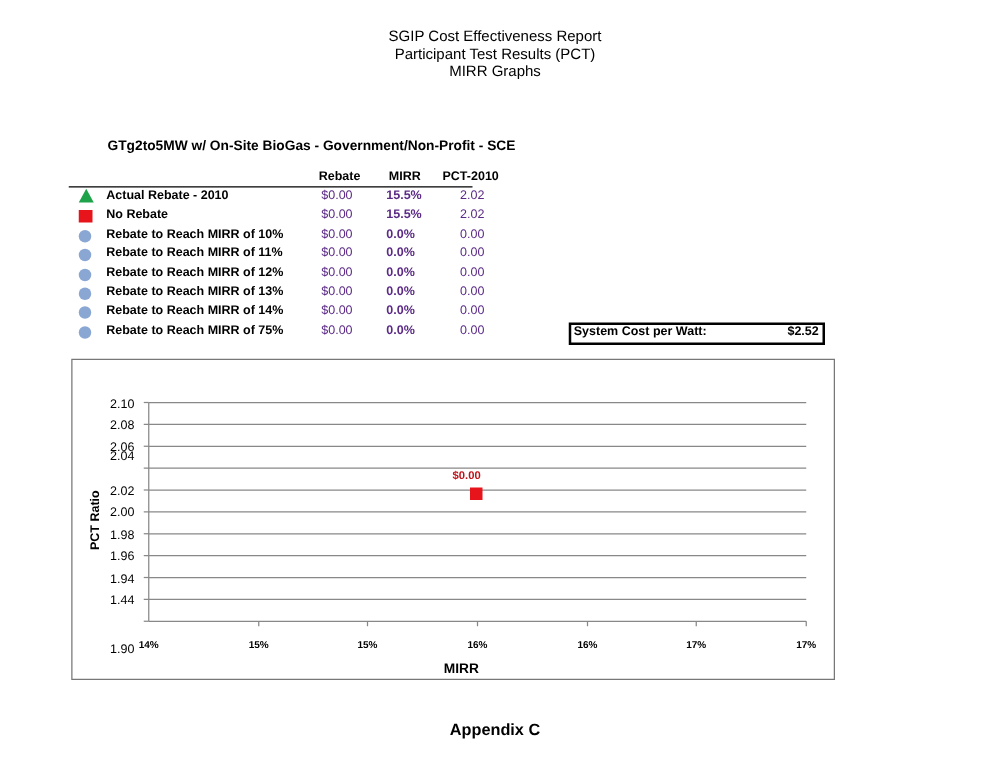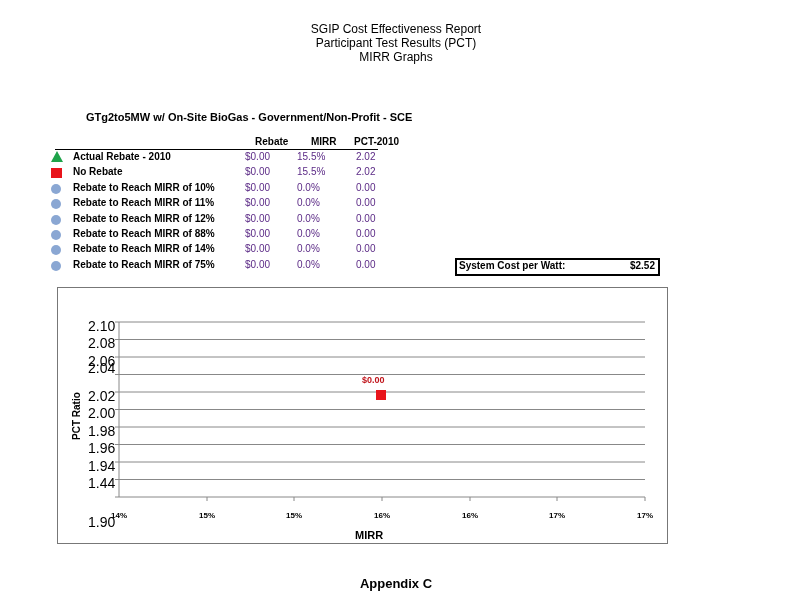--- a/index.html
+++ b/index.html
@@ -2,35 +2,35 @@
 <html><head>
 <meta charset="utf-8">
 <style>
   html, body { margin:0; padding:0; background:#ffffff; }
   body { width:792px; height:612px; position:relative; overflow:hidden;
          font-family:"Liberation Sans", sans-serif; color:#000; }
   .hdr { position:absolute; left:0; width:792px; text-align:center; font-size:12px; line-height:14px; }
   .subtitle { position:absolute; left:86px; top:111px; font-size:11px; font-weight:bold; }
   .tbl-head { position:absolute; top:136px; font-size:10px; font-weight:bold; }
   .tbl-rule { position:absolute; left:55px; top:149px; width:323px; height:1px; background:#000; }
-  .row { position:absolute; left:43px; width:340px; height:15px; font-size:10px; }
+  .row { position:absolute; left:55px; width:340px; height:15px; font-size:10px; }
   .row .lbl { position:absolute; left:30px; top:0; font-weight:bold; }
   .row .val { position:absolute; top:0; color:#5b2a86; }
-  .row .v1 { left:202px; } .row .v2 { left:254px; } .row .v3 { left:313px; }
+  .row .v1 { left:202px; } .row .v2 { left:254px;font-weight:bold; } .row .v3 { left:313px; }
   .mk { position:absolute; left:8px; top:2px; }
   .tri { width:0; height:0; border-left:6px solid transparent; border-right:6px solid transparent; border-bottom:11px solid #1ea34a; top:0; }
   .sq { width:11px; height:10px; background:#e8141b; }
   .dot { width:10px; height:10px; border-radius:50%; background:#8aa7d3; }
   .cost-box { position:absolute; left:455px; top:258px; width:201px; height:14px; border:2px solid #000; font-size:10px; font-weight:bold; }
   .cost-box .k { position:absolute; left:2px; top:0; }
   .cost-box .v { position:absolute; right:3px; top:0; }
   .chart-box { position:absolute; left:57px; top:287px; width:609px; height:255px; border:1px solid #777; }
   .ylbl { position:absolute; left:71px; top:440px; font-size:10px; font-weight:bold; transform-origin:0 0; transform:rotate(-90deg); white-space:nowrap; }
   .xlbl { position:absolute; left:355px; top:529px; font-size:11px; font-weight:bold; }
-  .ytick { position:absolute; left:88px; font-size:14px; width:24px; text-align:left; }
+  .ytick { position:absolute; left:88px; font-size:10px; width:24px; text-align:left; }
   .xtick { position:absolute; top:511px; font-size:8px; width:30px; text-align:center;font-weight:bold; }
   .footer { position:absolute; left:0; top:576px; width:792px; text-align:center; font-size:13px; font-weight:bold; }
   svg { position:absolute; left:0; top:0; }
   .ptlabel { position:absolute; left:362px; top:375px; font-size:9px; font-weight:bold; color:#c0141b; }
 </style>
 </head>
 <body>
 
 <div class="hdr" style="top:22px">SGIP Cost Effectiveness Report</div>
 <div class="hdr" style="top:36px">Participant Test Results (PCT)</div>
@@ -73,21 +73,21 @@
 </div>
 <div class="row" style="top:213px">
   <div class="mk dot"></div>
   <span class="lbl">Rebate to Reach MIRR of 12%</span>
   <span class="val v1">$0.00</span>
   <span class="val v2">0.0%</span>
   <span class="val v3">0.00</span>
 </div>
 <div class="row" style="top:228px">
   <div class="mk dot"></div>
-  <span class="lbl">Rebate to Reach MIRR of 88%</span>
+  <span class="lbl">Rebate to Reach MIRR of 13%</span>
   <span class="val v1">$0.00</span>
   <span class="val v2">0.0%</span>
   <span class="val v3">0.00</span>
 </div>
 <div class="row" style="top:243px">
   <div class="mk dot"></div>
   <span class="lbl">Rebate to Reach MIRR of 14%</span>
   <span class="val v1">$0.00</span>
   <span class="val v2">0.0%</span>
   <span class="val v3">0.00</span>

